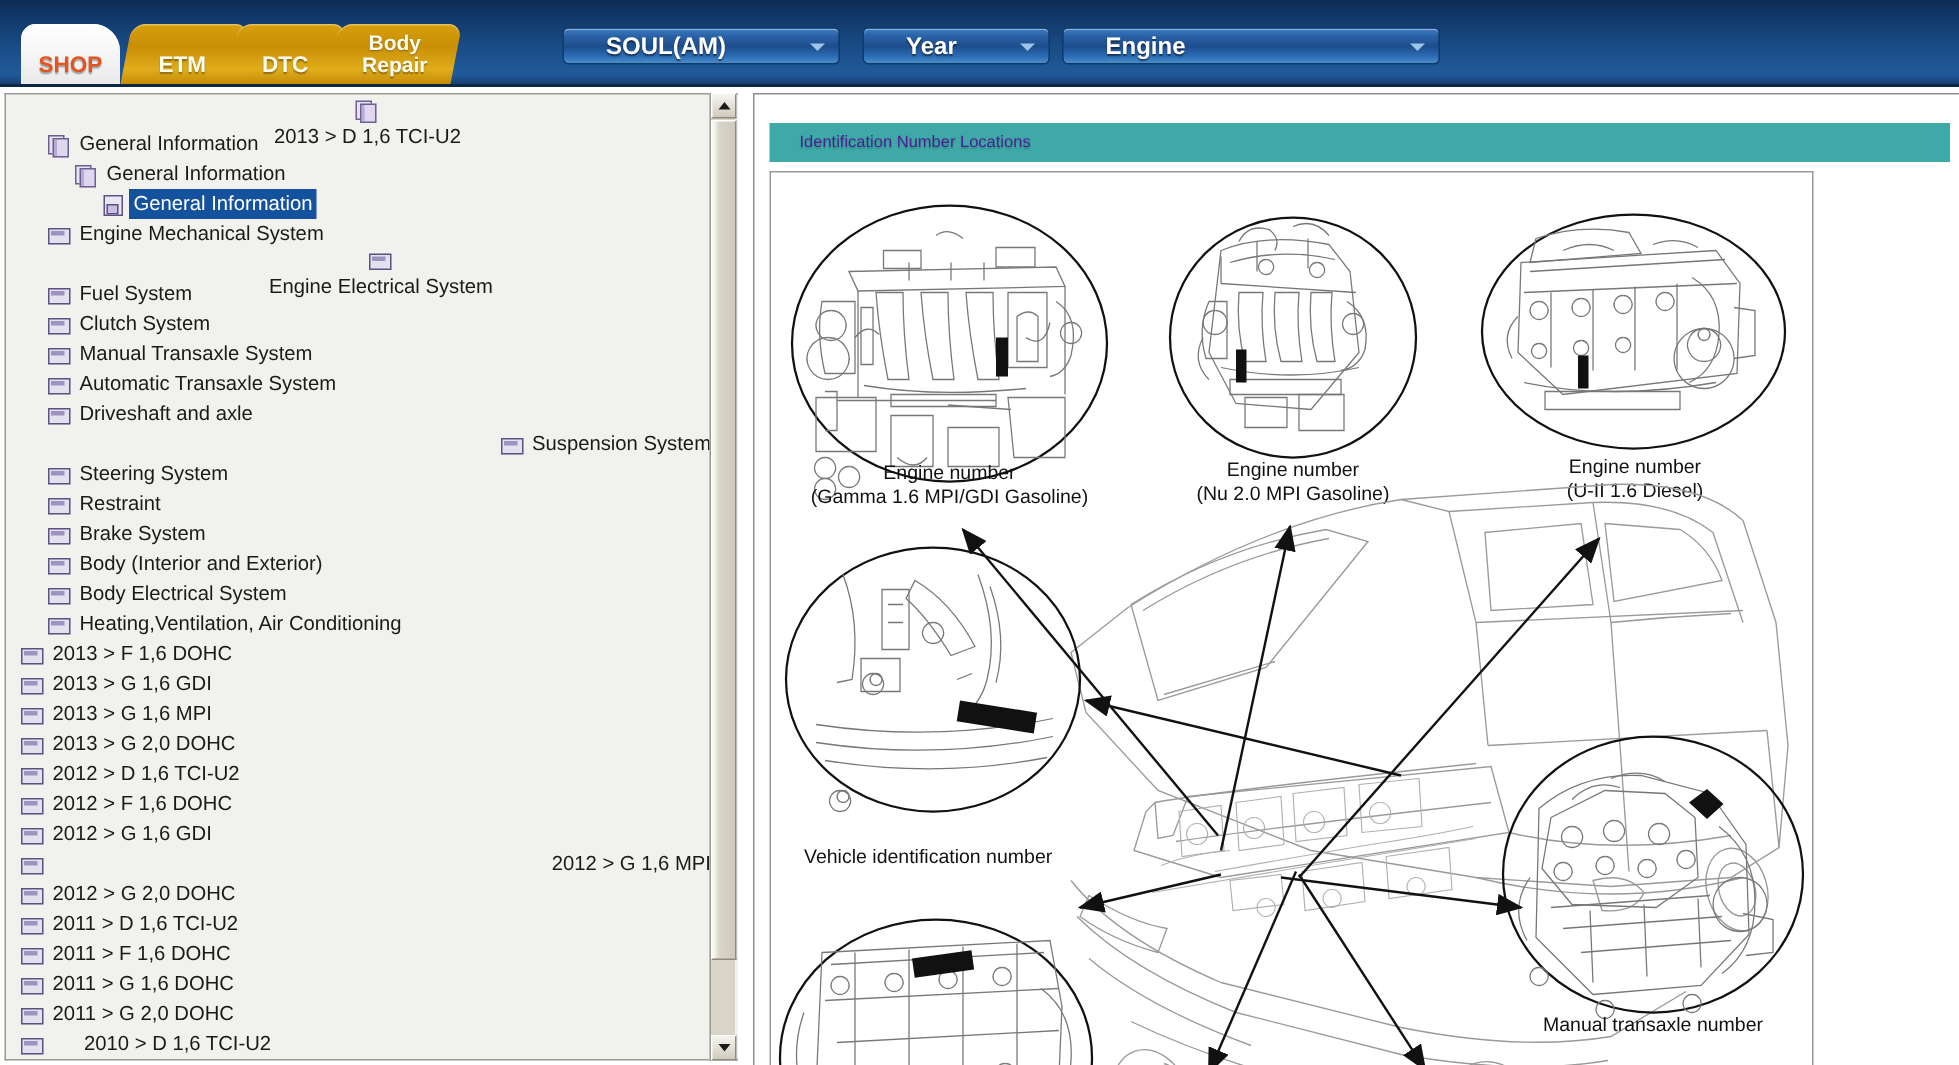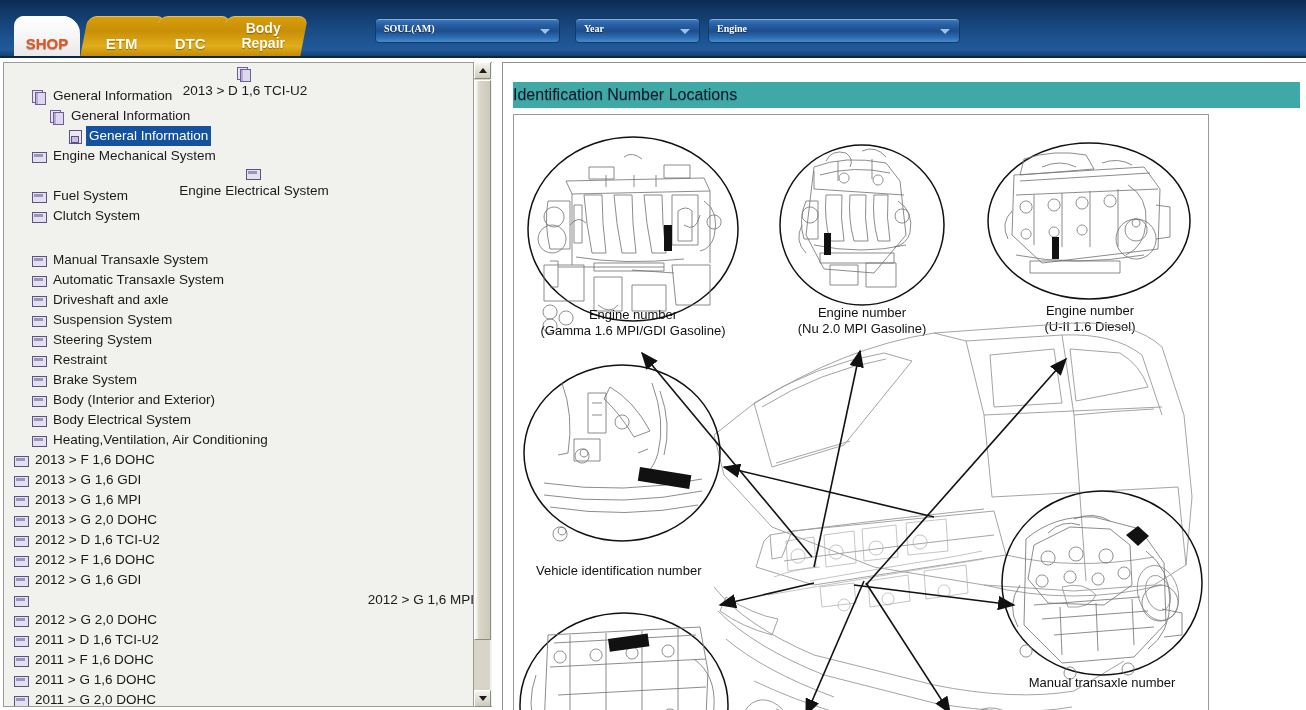--- a/index.html
+++ b/index.html
@@ -52,25 +52,24 @@
   
   .ddl {
     position: absolute; top: 18px; height: 25px;
     background: linear-gradient(to bottom, #3f7dc0 0%, #2a62a6 22%, #1d4d8c 52%, #2b6cb4 80%, #4a8cc9 100%);
     border: 1px solid #0f3a6b;
     border-radius: 4px;
     box-shadow: inset 0 1px 0 rgba(255,255,255,.4);
     cursor: pointer;
   }
   .ddl-label {
-    position: absolute; left: 8px; top: 4px;
-    color: #ffffff; font-size: 10px; font-weight: bold;
+    position: absolute; left: 28px; top: 4px;
+    color: #ffffff; font-size: 16px; font-weight: bold;
     text-shadow: 0 1px 1px rgba(0,0,0,.5);
     white-space: nowrap;
-    font-family: Liberation Serif, serif;
   }
   .ddl-arrow {
     position: absolute; right: 9px; top: 10px;
     width: 0; height: 0;
     border-left: 5px solid transparent;
     border-right: 5px solid transparent;
     border-top: 5px solid #9dc3e6;
   }
 
   
@@ -170,21 +169,21 @@
     border-top: 1px solid #8f8f8f;
     border-left: 1px solid #8f8f8f;
     overflow: hidden;
   }
   #content-title {
     position: absolute; left: 10px; top: 19px; width: 787px; height: 26px;
     background: #3ea9a6;
     display: flex; align-items: center;
   }
   #content-title span {
-    margin-left: 0; color: #0f172a; font-size: 16px;
+    margin-left: 20px; color: #4c1d95; font-size: 11px;
     text-shadow: 0 1px 1px rgba(0,0,0,.18);
   }
   #figure-box {
     position: absolute; left: 10px; top: 51px; width: 696px; height: 600px;
     border: 1px solid #9a9a9a; border-bottom: none;
     background: #ffffff;
     overflow: hidden;
   }
   #figure-svg { display:block; }
 
@@ -260,33 +259,33 @@
         <span class="tlabel">Engine Electrical System</span>
       </div>
       <div class="tnode" style="padding-left: 24px;">
         <span class="ticon ic-box"></span>
         <span class="tlabel">Fuel System</span>
       </div>
       <div class="tnode" style="padding-left: 24px;">
         <span class="ticon ic-box"></span>
         <span class="tlabel">Clutch System</span>
       </div>
-      <div class="tnode" style="padding-left: 24px; margin-top: 24px;">
+      <div class="tnode" style="padding-left: 24px;">
         <span class="ticon ic-box"></span>
         <span class="tlabel">Manual Transaxle System</span>
       </div>
       <div class="tnode" style="padding-left: 24px;">
         <span class="ticon ic-box"></span>
         <span class="tlabel">Automatic Transaxle System</span>
       </div>
       <div class="tnode" style="padding-left: 24px;">
         <span class="ticon ic-box"></span>
         <span class="tlabel">Driveshaft and axle</span>
       </div>
-      <div class="tnode" style="padding-left: 24px;">
+      <div class="tnode" style="padding-left: 24px; justify-content: flex-end;">
         <span class="ticon ic-box"></span>
         <span class="tlabel">Suspension System</span>
       </div>
       <div class="tnode" style="padding-left: 24px;">
         <span class="ticon ic-box"></span>
         <span class="tlabel">Steering System</span>
       </div>
       <div class="tnode" style="padding-left: 24px;">
         <span class="ticon ic-box"></span>
         <span class="tlabel">Restraint</span>

